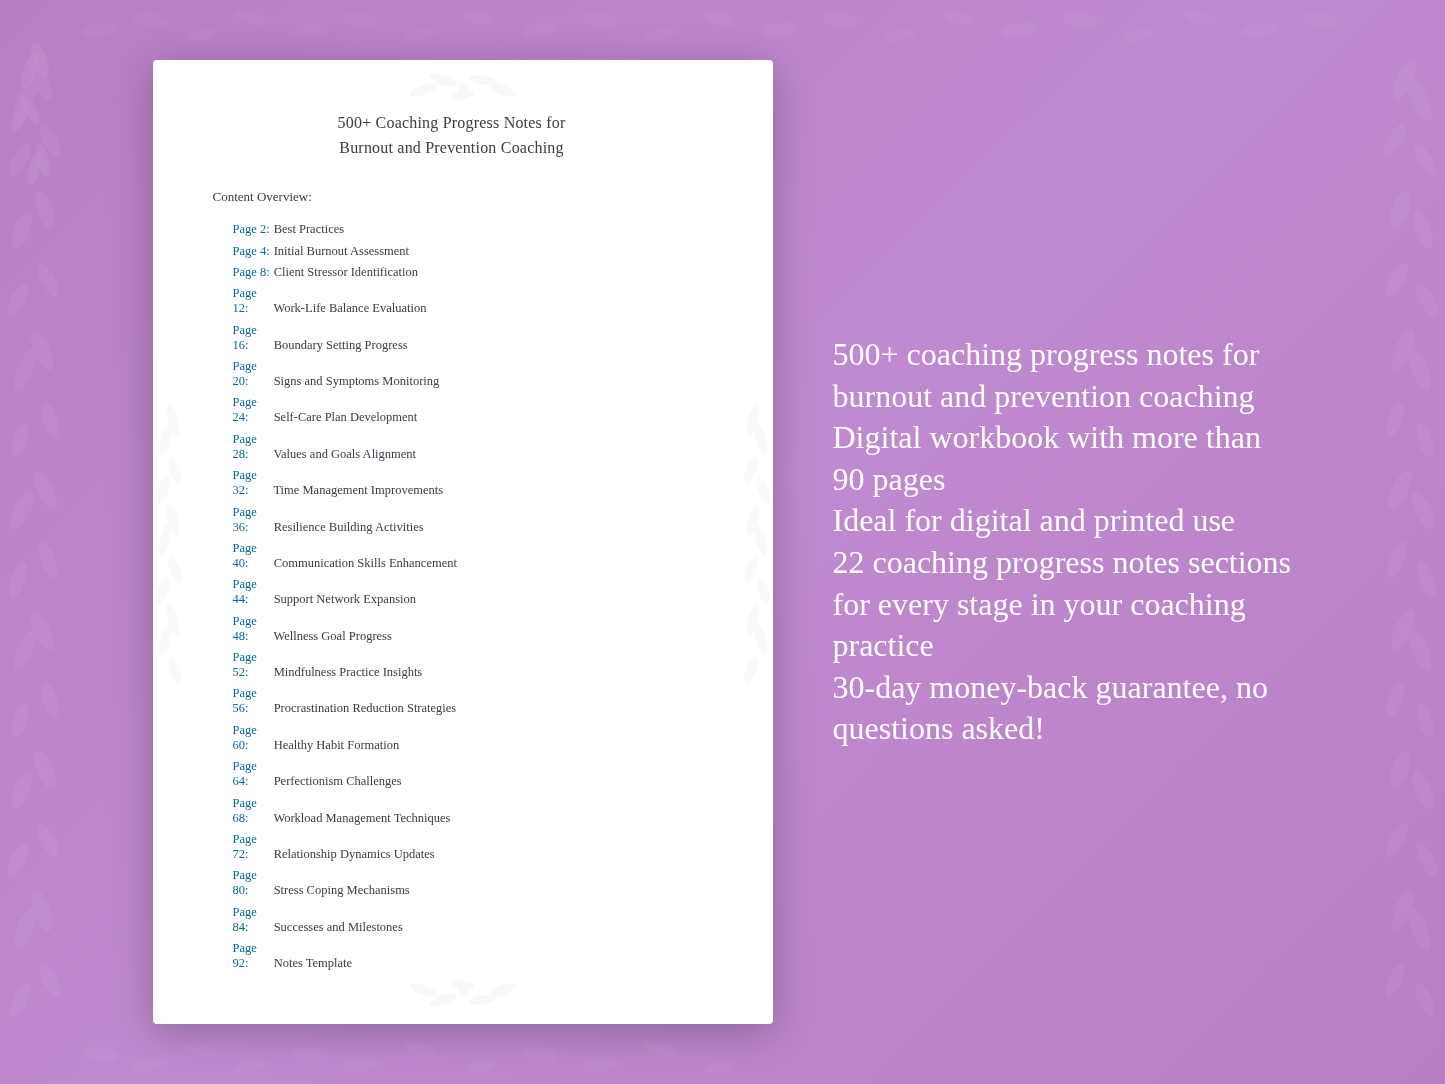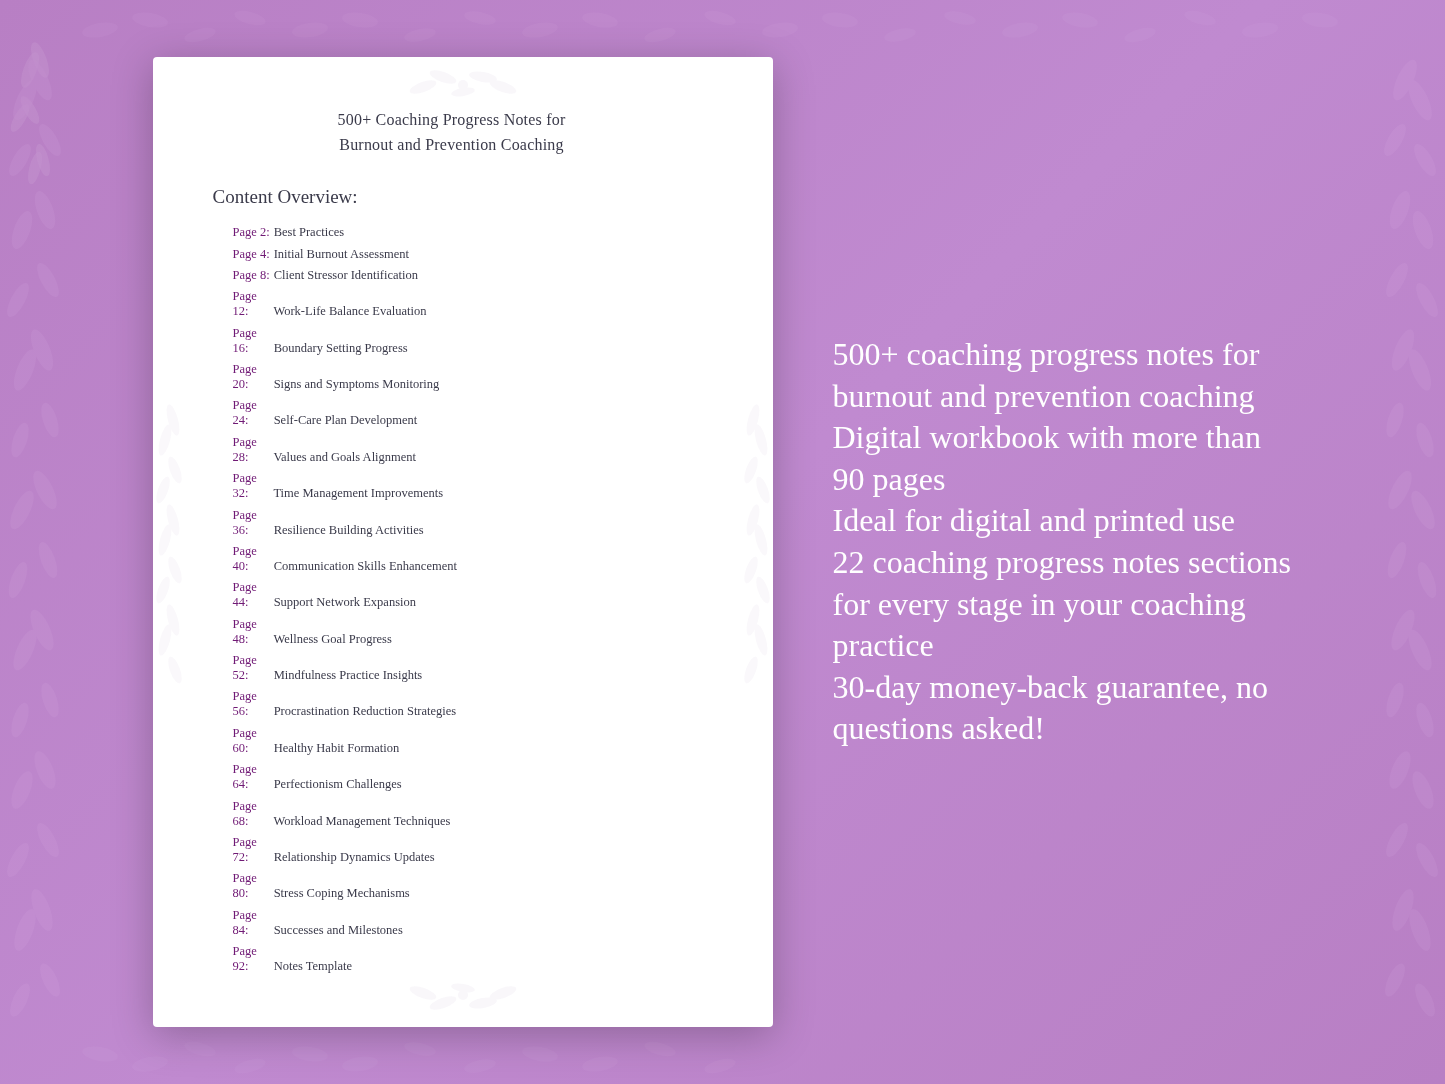--- a/index.html
+++ b/index.html
@@ -101,41 +101,41 @@
       text-align: center;
       font-size: 16px;
       color: #3a3a4a;
       line-height: 1.6;
       margin-bottom: 28px;
       font-weight: normal;
       letter-spacing: 0.2px;
     }
 
     .content-overview-label {
-      font-size: 19px;
+      font-size: 13px;
       color: #3a3a4a;
       margin-bottom: 14px;
       font-style: normal;
     }
 
     .toc-list {
       list-style: none;
     }
 
     .toc-item {
       font-size: 12.5px;
       color: #3a3a4a;
       padding: 3.2px 0;
       padding-left: 20px;
     }
 
     .toc-item .page-num {
       display: inline-block;
       width: 38px;
-      color: #701a75;
+      color: #0369a1;
     }
 
     
     .features-panel {
       flex: 1;
       display: flex;
       flex-direction: column;
       max-width: 460px;
     }
 

